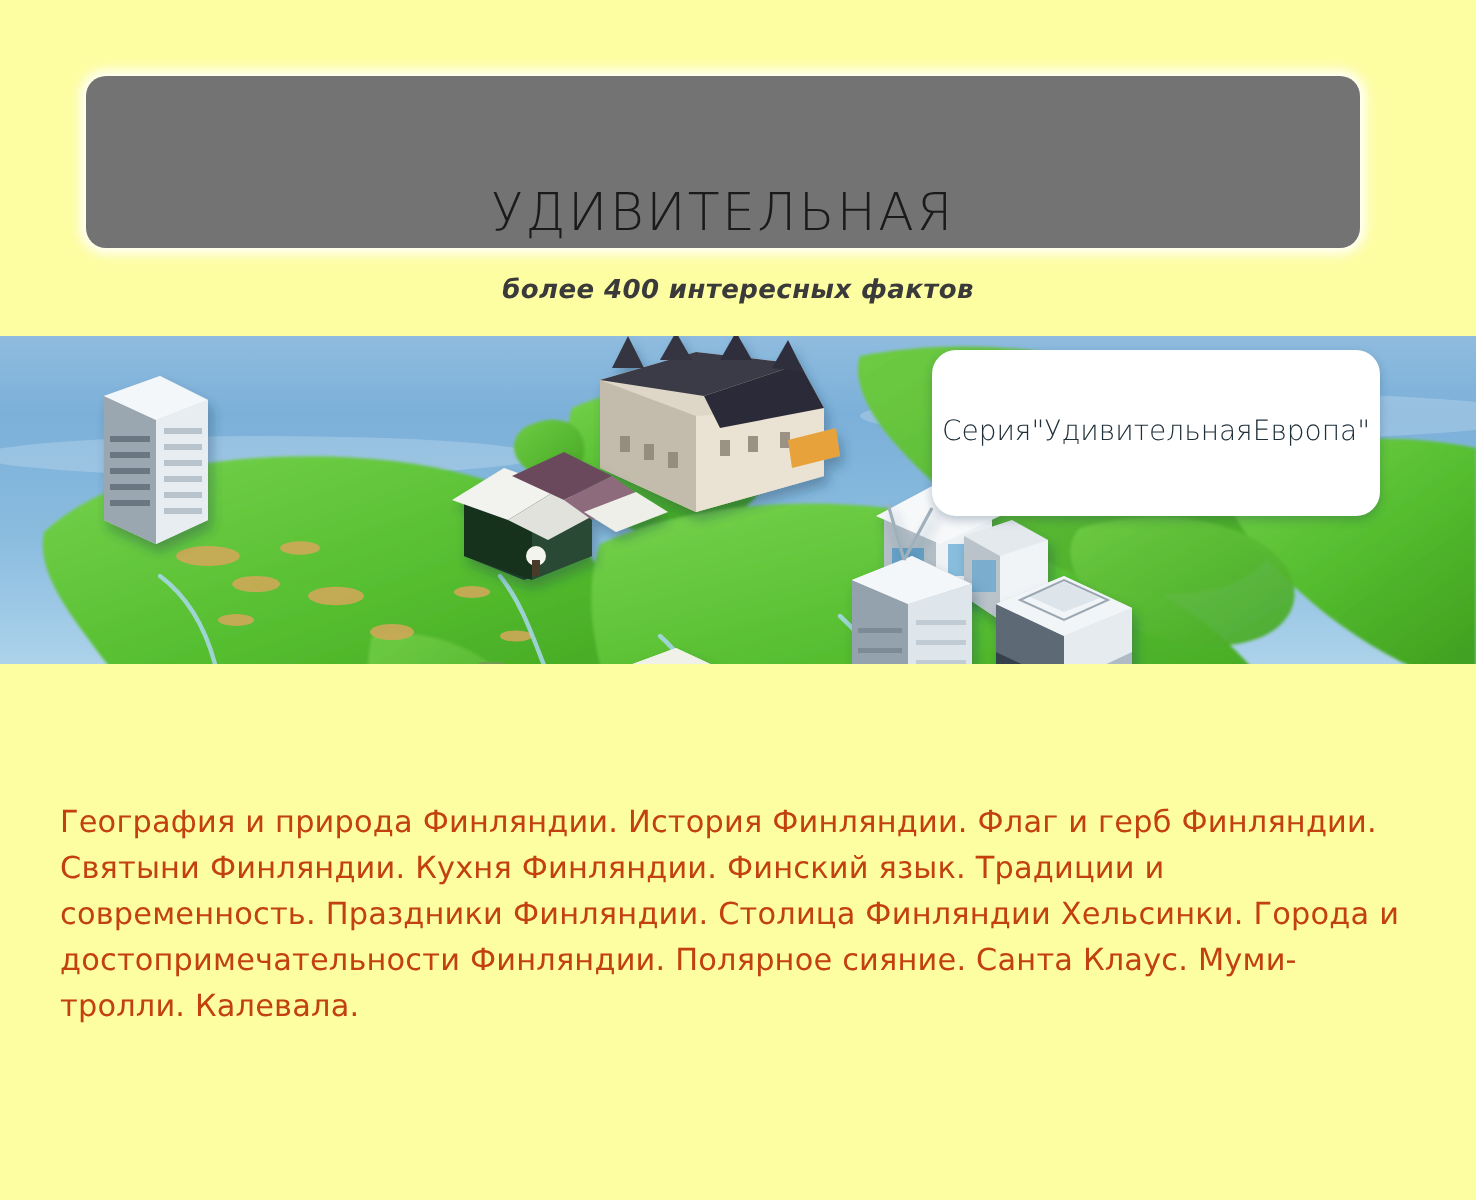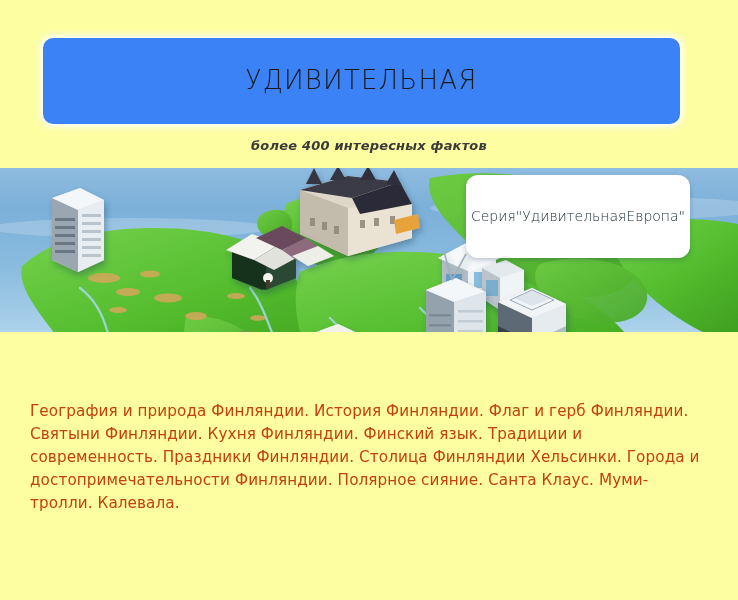--- a/index.html
+++ b/index.html
@@ -24,26 +24,27 @@
     overflow: hidden;
   }
 
   
   .title-card {
     position: absolute;
     left: 43px;
     top: 38px;
     width: 637px;
     height: 86px;
-    background: #3b82f6;
+    background: #737373;
     border-radius: 10px;
     box-shadow: 0 0 6px 3px rgba(255,255,255,0.95);
     display: flex;
+    flex-direction: column;
     align-items: center;
-    justify-content: center;
+    justify-content: flex-end;
   }
   .title-line {
     font-family: "DejaVu Sans", sans-serif;
     font-weight: 300;
     font-size: 26px;
     letter-spacing: 1.2px;
     color: #1a1a1a;
     line-height: 1.22;
     text-align: center;
     white-space: nowrap;

